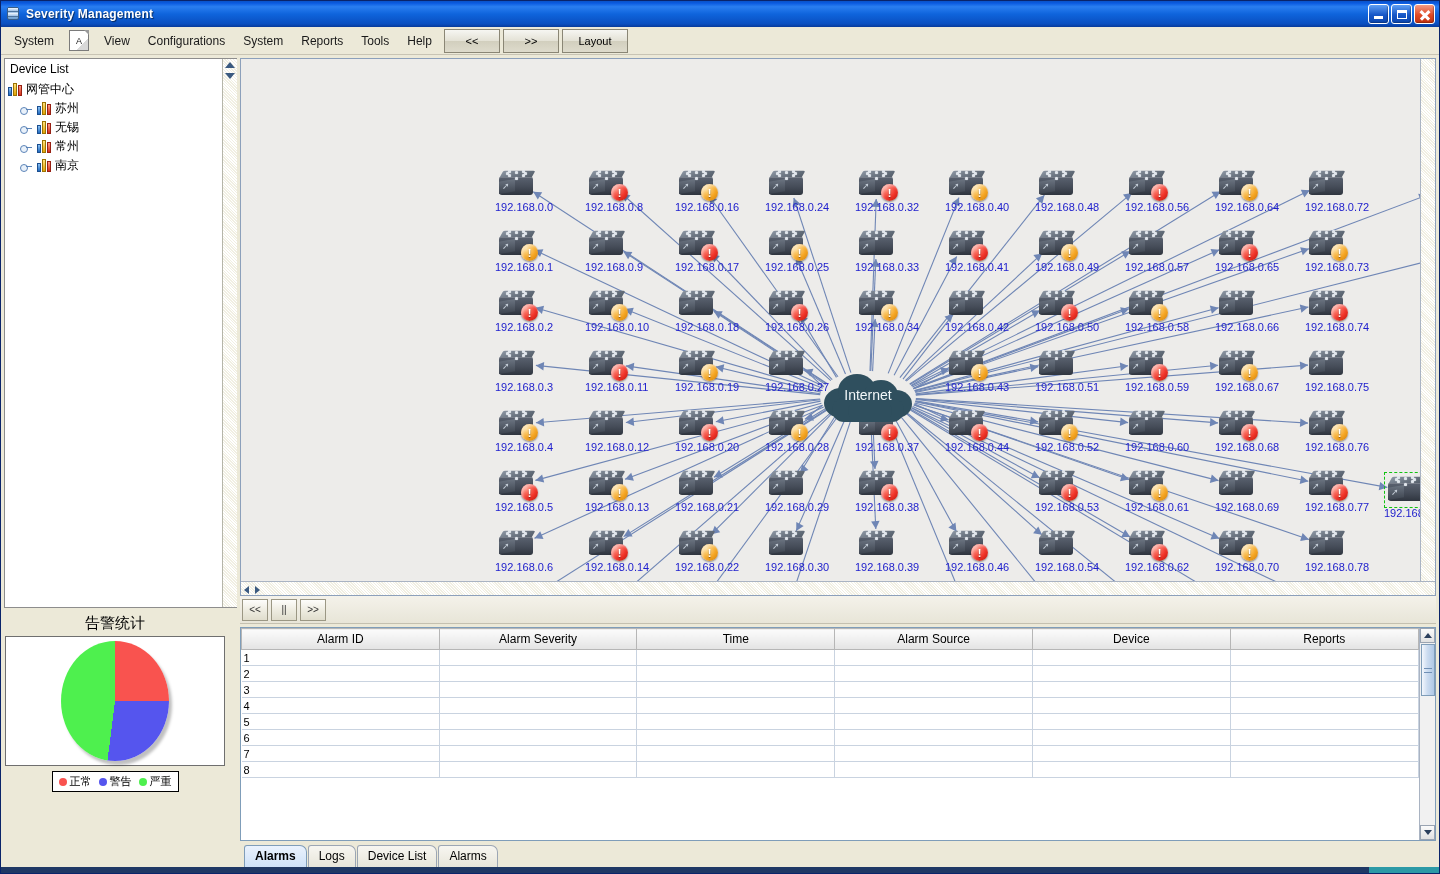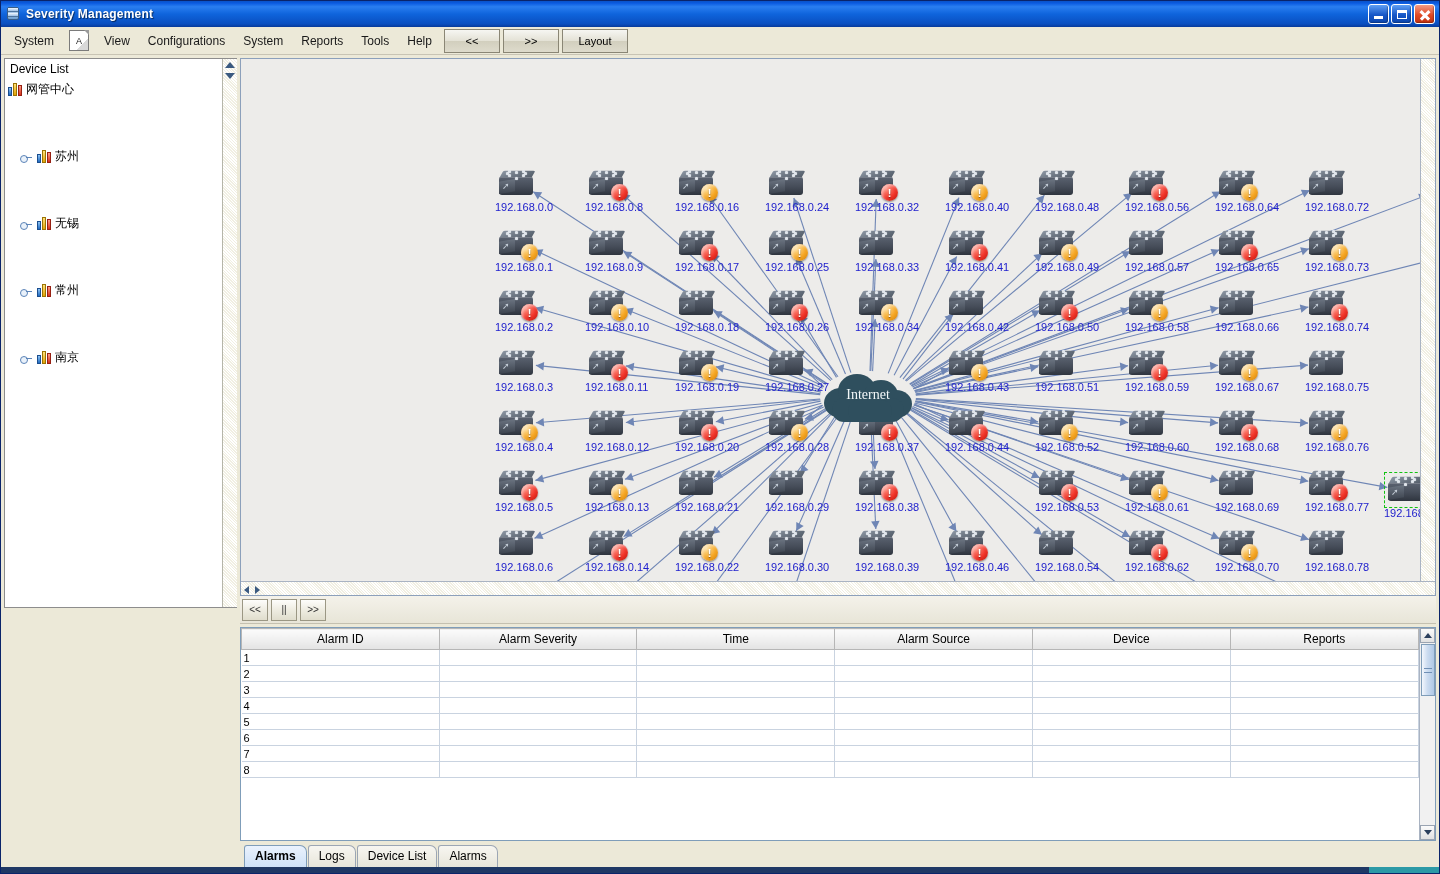--- a/index.html
+++ b/index.html
@@ -137,21 +137,21 @@
     margin: 3px 0 0 3px;
     height: 550px;
     background:#fff;
     border: 1px solid #8d8d8d;
     border-right: none;
     display:flex; position:relative;
   }
   .tree-inner { flex:1 1 auto; padding: 2px 0 0 3px; overflow:hidden; }
   .tree-title { font-size: 12px; color:#000; padding: 1px 0 4px 2px; }
   .tree-node { display:flex; align-items:center; gap:4px; font-size:12px; padding:1px 0; white-space:nowrap; }
-  .tree-node.child { padding-left: 12px; margin-top: 48px; }
+  .tree-node.child { padding-left: 12px; }
   .handle {
     width: 13px; height: 13px; position: relative; flex:0 0 13px;
   }
   .handle::before {
     content:""; position:absolute; left:0; top:5px; width:6px; height:6px;
     border:1px solid #5c84b8; border-radius:50%; background:#e9f1fa;
   }
   .handle::after {
     content:""; position:absolute; left:6px; top:7px; width:6px; height:1px; background:#5c84b8;
   }
@@ -258,21 +258,21 @@
     box-shadow: 0 1px 2px rgba(0,0,0,.45), inset 2px 2px 3px rgba(255,255,255,.55);
   }
   .badge.red    { background: radial-gradient(circle at 33% 28%, #ff8f7e 0%, #f0352a 55%, #b81208 100%); }
   .badge.orange { background: radial-gradient(circle at 33% 28%, #ffdf9a 0%, #f5a623 55%, #cf7c06 100%); }
   .node .ip {
     font-size: 11px; color:#2020cd; margin-top:1px; white-space:nowrap;
     transform: translateX(-50%); position:relative; left:50%;
   }
   .node.selected .sw { outline: 1.5px dashed #12c212; outline-offset: 1px; }
 
-  .cloud { position:absolute;font-family:Liberation Serif, serif; }
+  .cloud { position:absolute; }
   .cloud .c-shape {
     position:relative; width:100px; height:54px;
   }
   .cloud .c-shape span {
     position:absolute; background:#2f4f5e; border-radius:50%;
   }
   .cloud .c-label {
     position:absolute; left:0; right:0; top:17px; text-align:center;
     color:#f2f7f9; font-size:14px; z-index:4;
   }
@@ -445,20 +445,40 @@
               </span>
             <span class="node-label">南京</span>
           </div>
         </div>
         <div class="tree-scroll">
           <span class="arw up"></span>
           <span class="arw dn"></span>
         </div>
       </div>
 
+      <div class="chart-panel">
+        <div class="chart-title">告警统计</div>
+        <div class="chart-box">
+          <div class="pie" id="pie" style="background: conic-gradient(rgb(249, 83, 79) 0deg, rgb(249, 83, 79) 90deg, rgb(85, 85, 238) 90deg, rgb(85, 85, 238) 187.2deg, rgb(78, 240, 78) 187.2deg, rgb(78, 240, 78) 360deg);"></div>
+        </div>
+        <div class="legend-box">
+          <span class="legend-item">
+            <i class="legend-dot" id="lg0" style="background: rgb(249, 83, 79);"></i>
+            <span>正常</span>
+          </span>
+          <span class="legend-item">
+            <i class="legend-dot" id="lg1" style="background: rgb(85, 85, 238);"></i>
+            <span>警告</span>
+          </span>
+          <span class="legend-item">
+            <i class="legend-dot" id="lg2" style="background: rgb(78, 240, 78);"></i>
+            <span>严重</span>
+          </span>
+        </div>
+      </div>
     </div>
 
     <div class="right">
 
       <div class="canvas-outer">
         <div class="canvas-row">
           <div class="canvas" id="canvas">
             <svg class="topo-svg" id="links" width="1186" height="522">
                 <defs></defs>
                 <line x1="586.0" y1="324.5" x2="292.2" y2="132.8" stroke="#6f86b5" stroke-width="1.1"></line>

